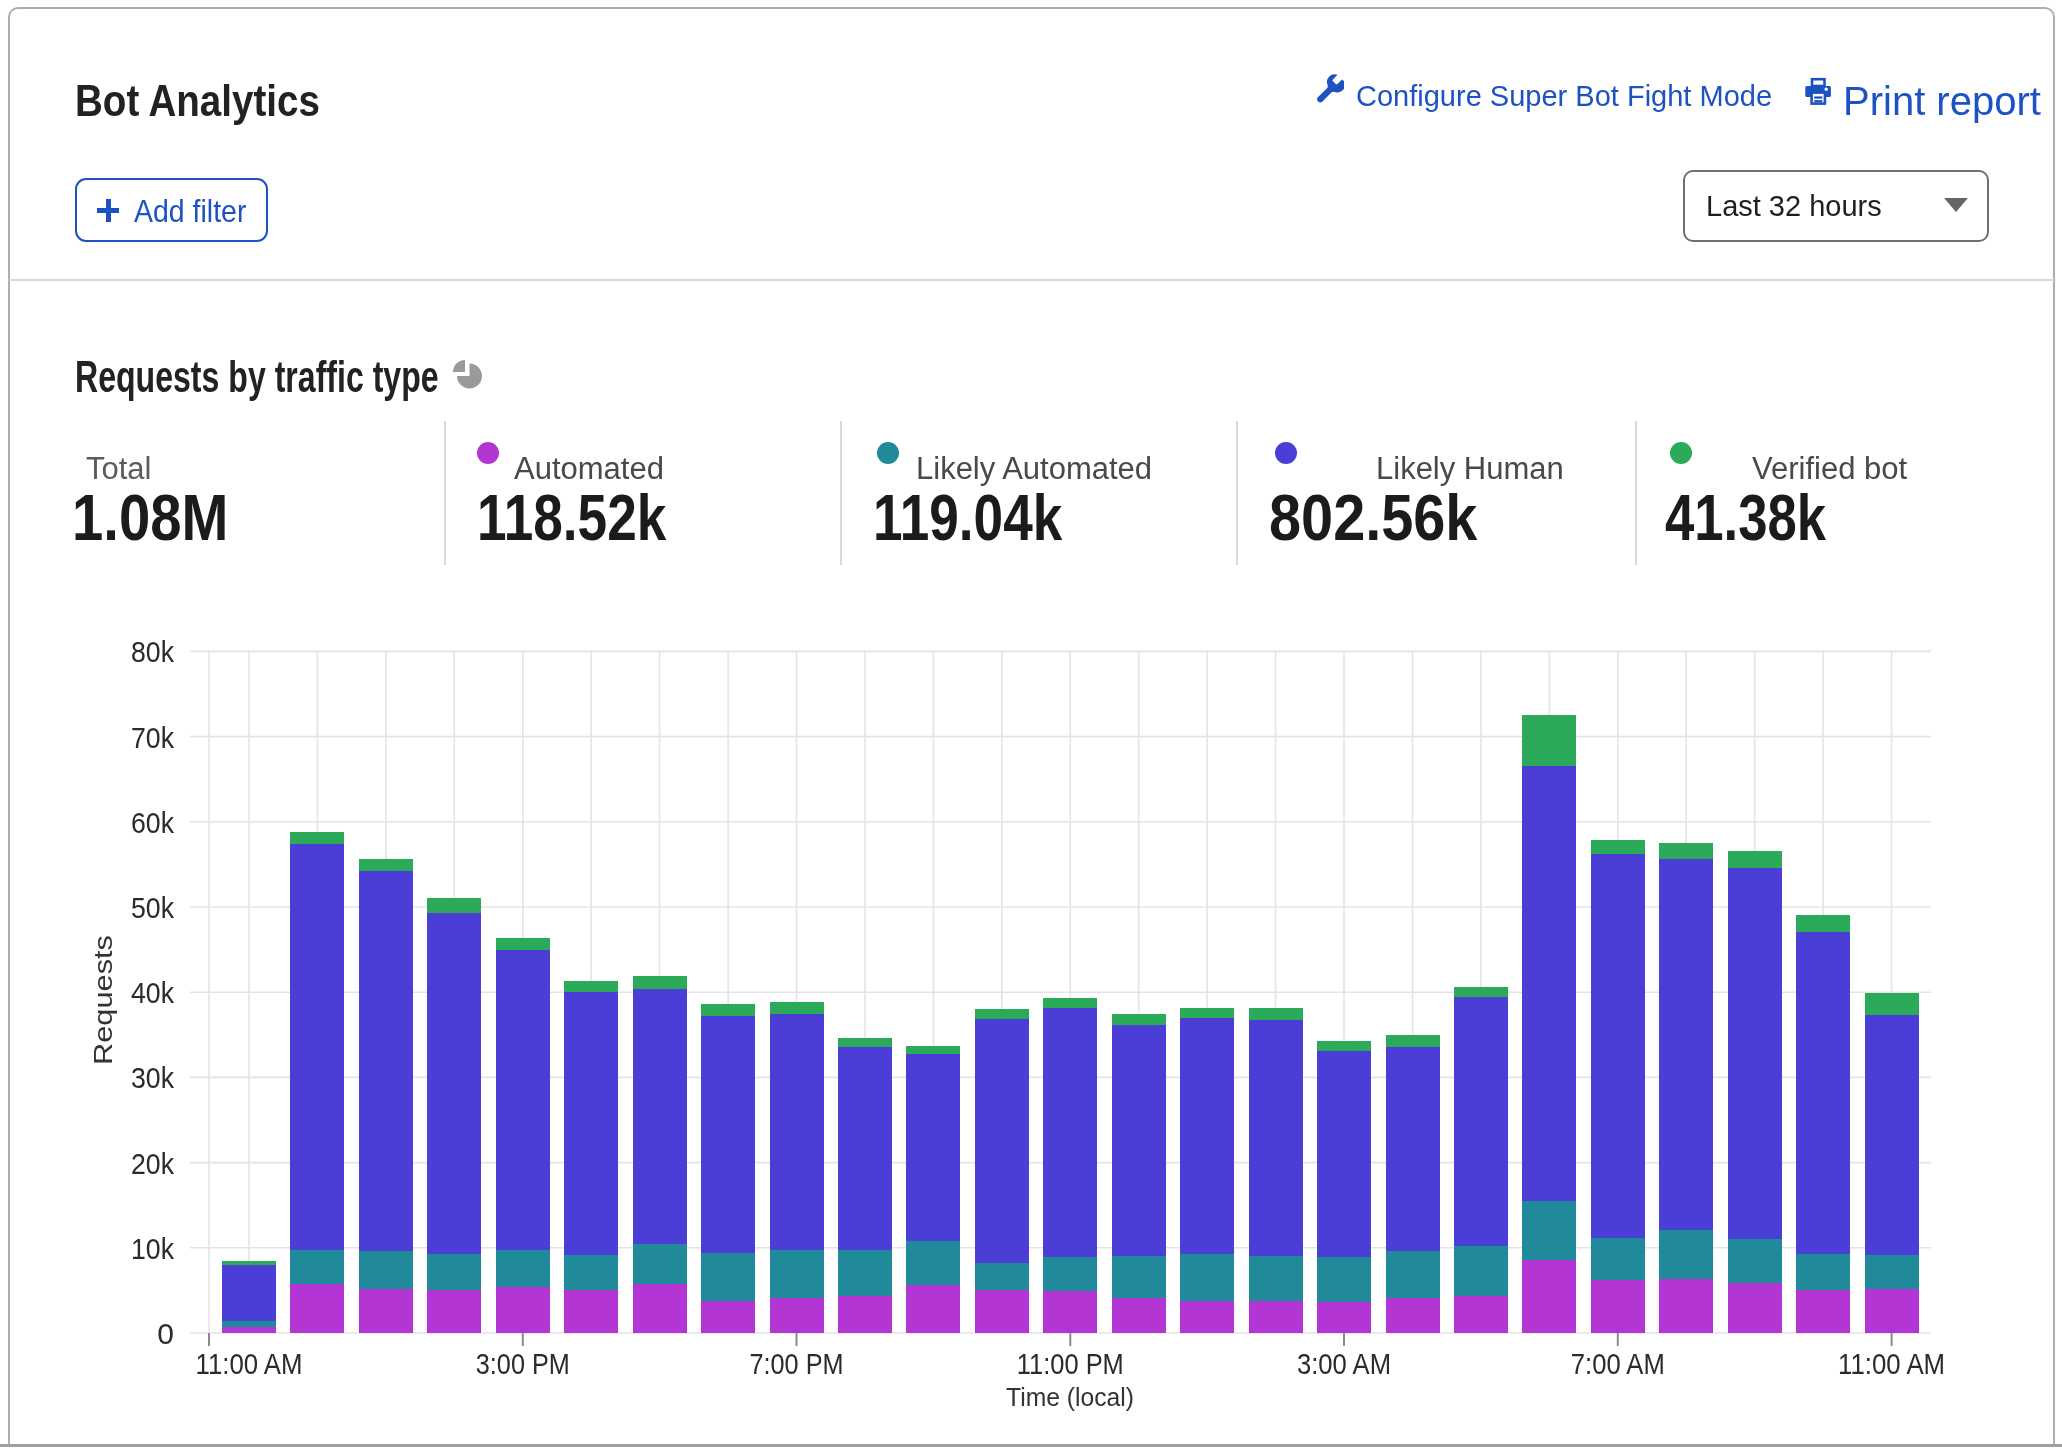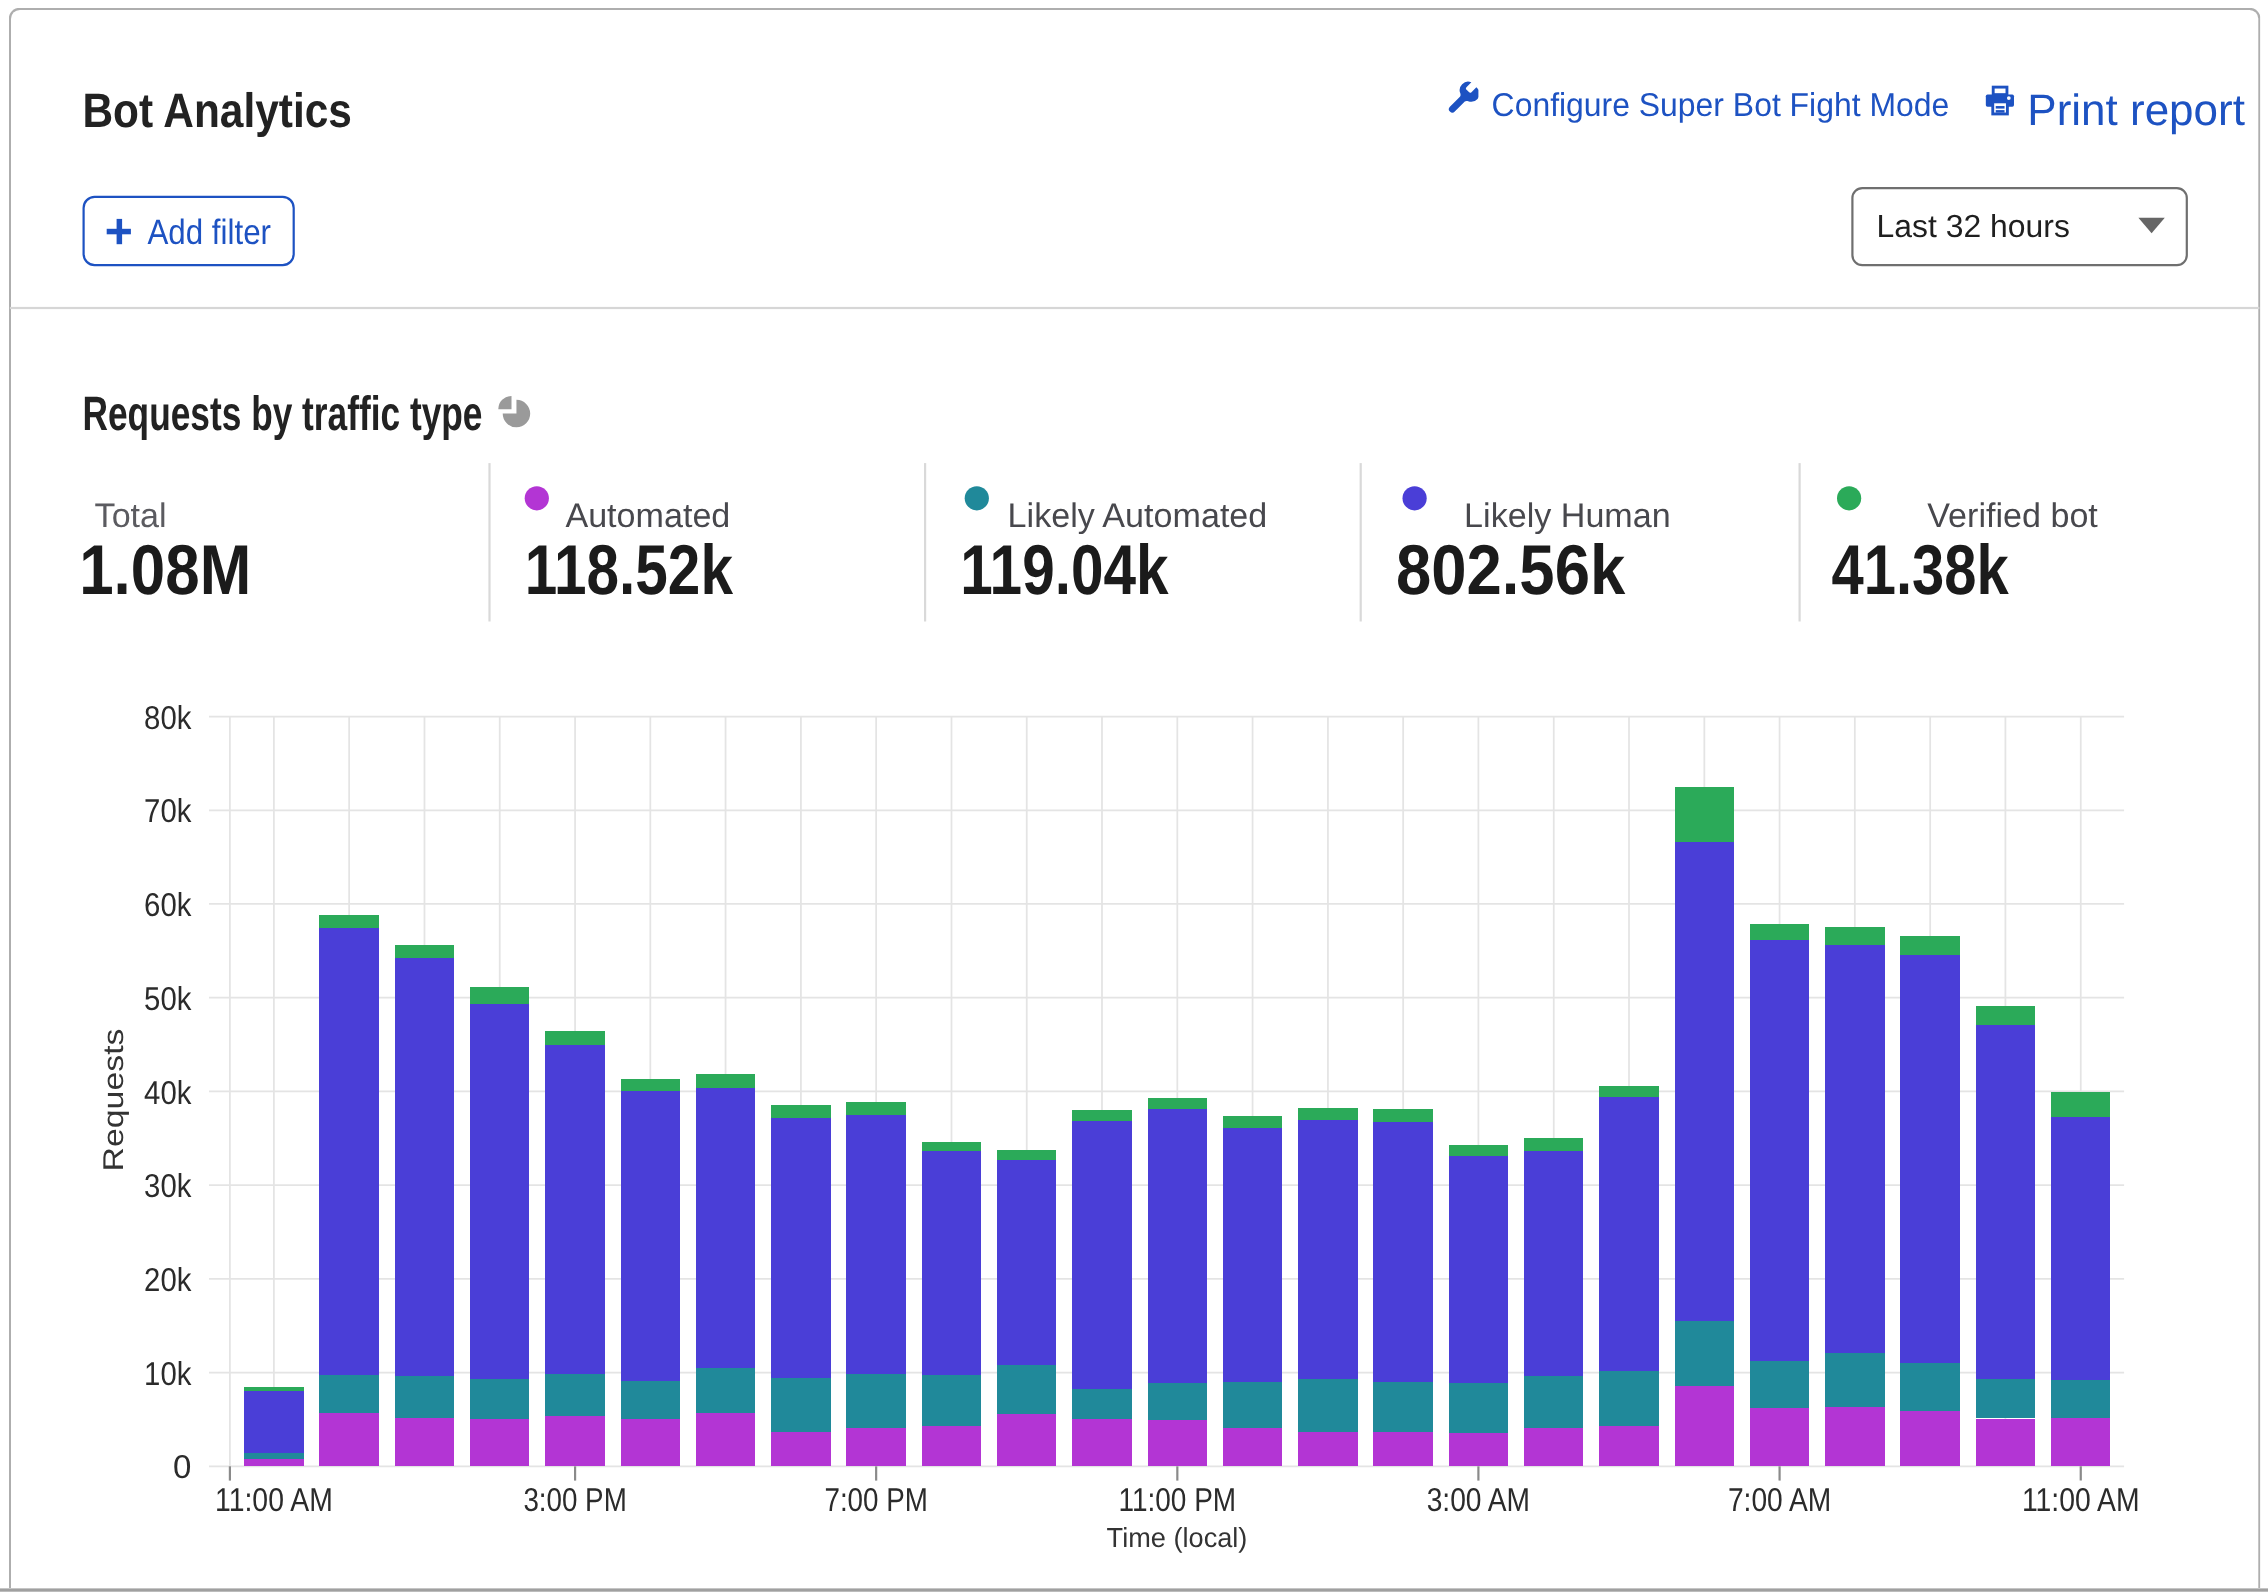--- a/index.html
+++ b/index.html
@@ -59,21 +59,21 @@
 
 <div class="abs dot" style="left:477.3px;background:#b335d4"></div>
 <div class="abs lbl" style="left:514px">Automated</div>
 <div class="abs sx num" style="left:477.4px;transform:scaleX(.831)">118.52k</div>
 
 <div class="abs dot" style="left:877px;background:#20899a"></div>
 <div class="abs lbl" style="left:916px">Likely Automated</div>
 <div class="abs sx num" style="left:873px;transform:scaleX(.831)">119.04k</div>
 
 <div class="abs dot" style="left:1274.5px;background:#4a3ed7"></div>
-<div class="abs lbl" style="left:1331px">Likely Human</div>
+<div class="abs lbl" style="left:1376px">Likely Human</div>
 <div class="abs sx num" style="left:1268.5px;transform:scaleX(.901)">802.56k</div>
 
 <div class="abs dot" style="left:1669.5px;background:#2baa59"></div>
 <div class="abs lbl" style="left:1752px">Verified bot</div>
 <div class="abs sx num" style="left:1665px;transform:scaleX(.823)">41.38k</div>
 
 <svg style="position:absolute;left:0;top:600px" width="2062" height="850" viewBox="0 600 2062 850">
 <line x1="190.0" y1="1333.0" x2="1931.0" y2="1333.0" stroke="#e4e4e4" stroke-width="1.6"></line>
 <line x1="190.0" y1="1247.8" x2="1931.0" y2="1247.8" stroke="#e4e4e4" stroke-width="1.6"></line>
 <line x1="190.0" y1="1162.6" x2="1931.0" y2="1162.6" stroke="#e4e4e4" stroke-width="1.6"></line>

